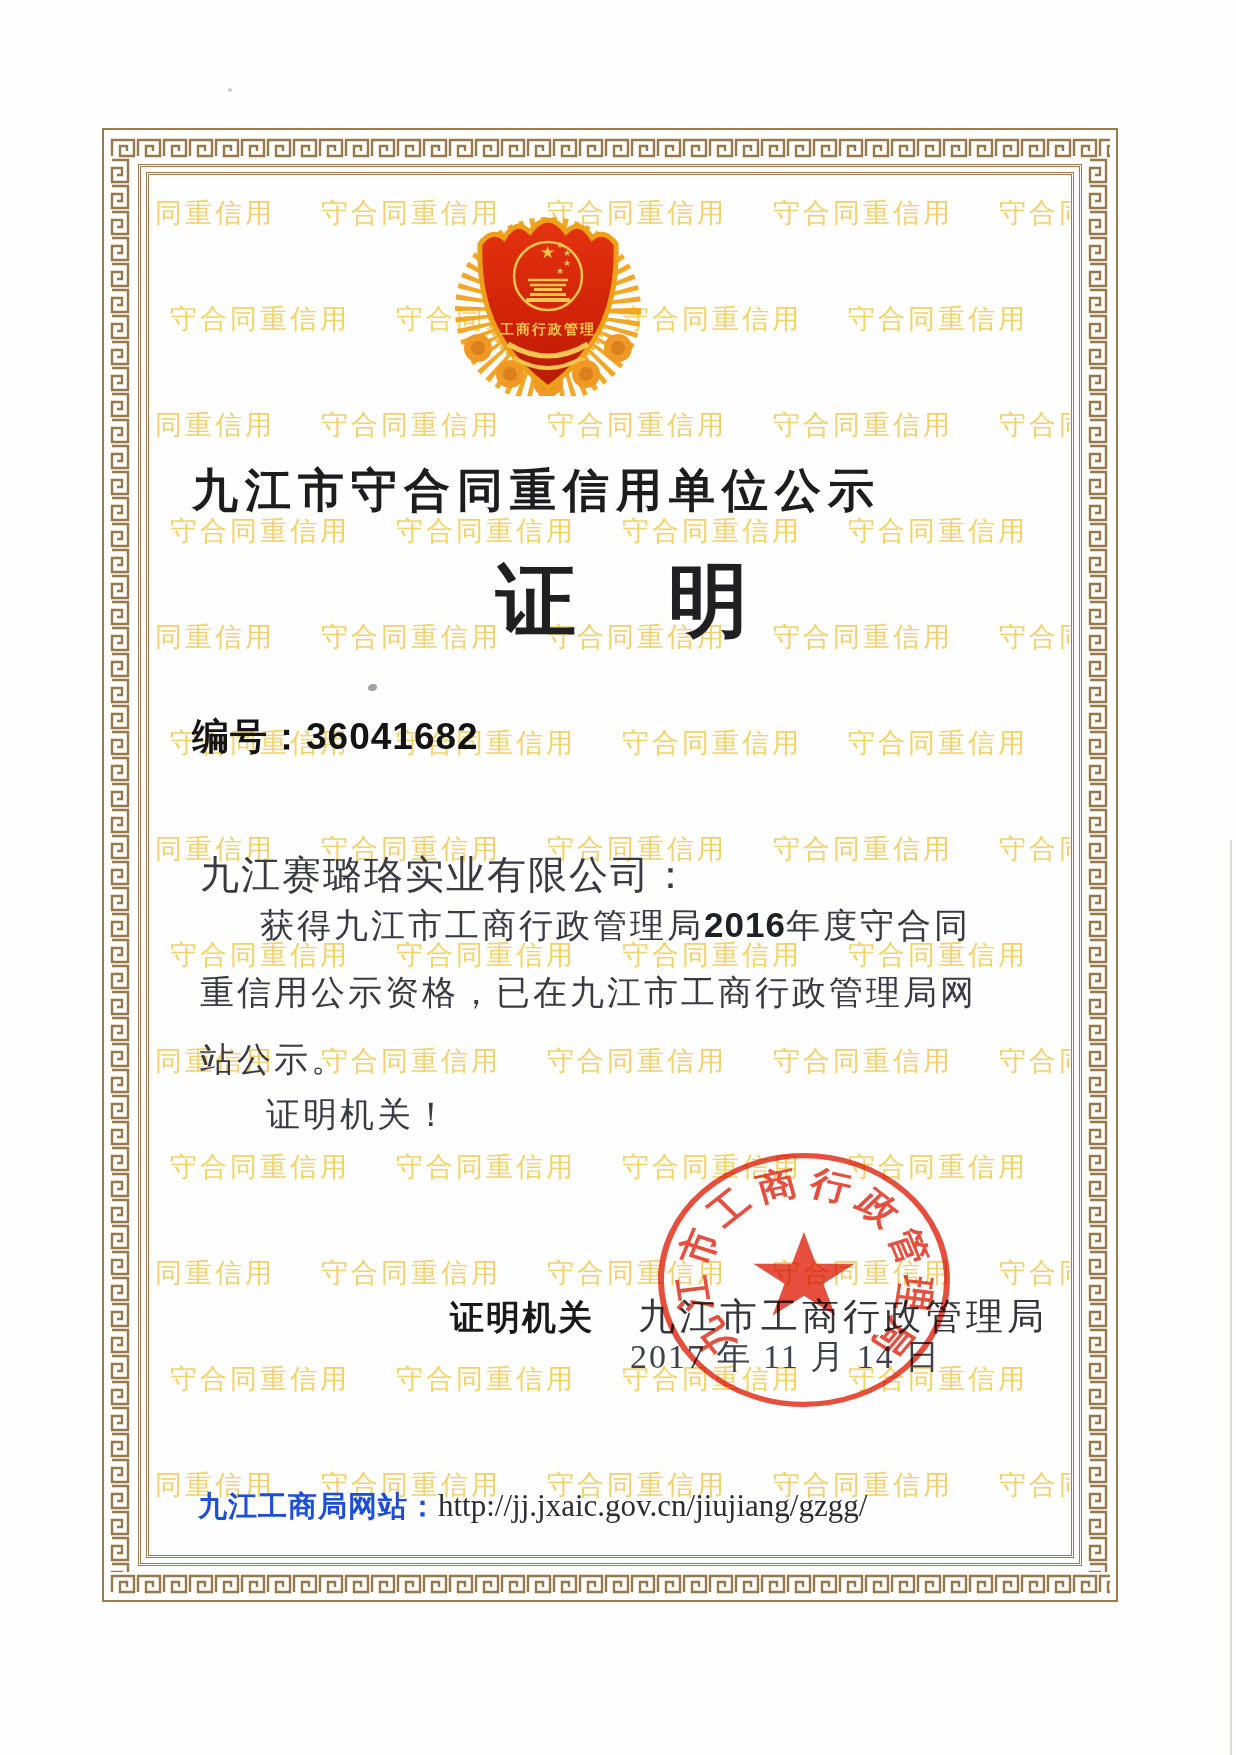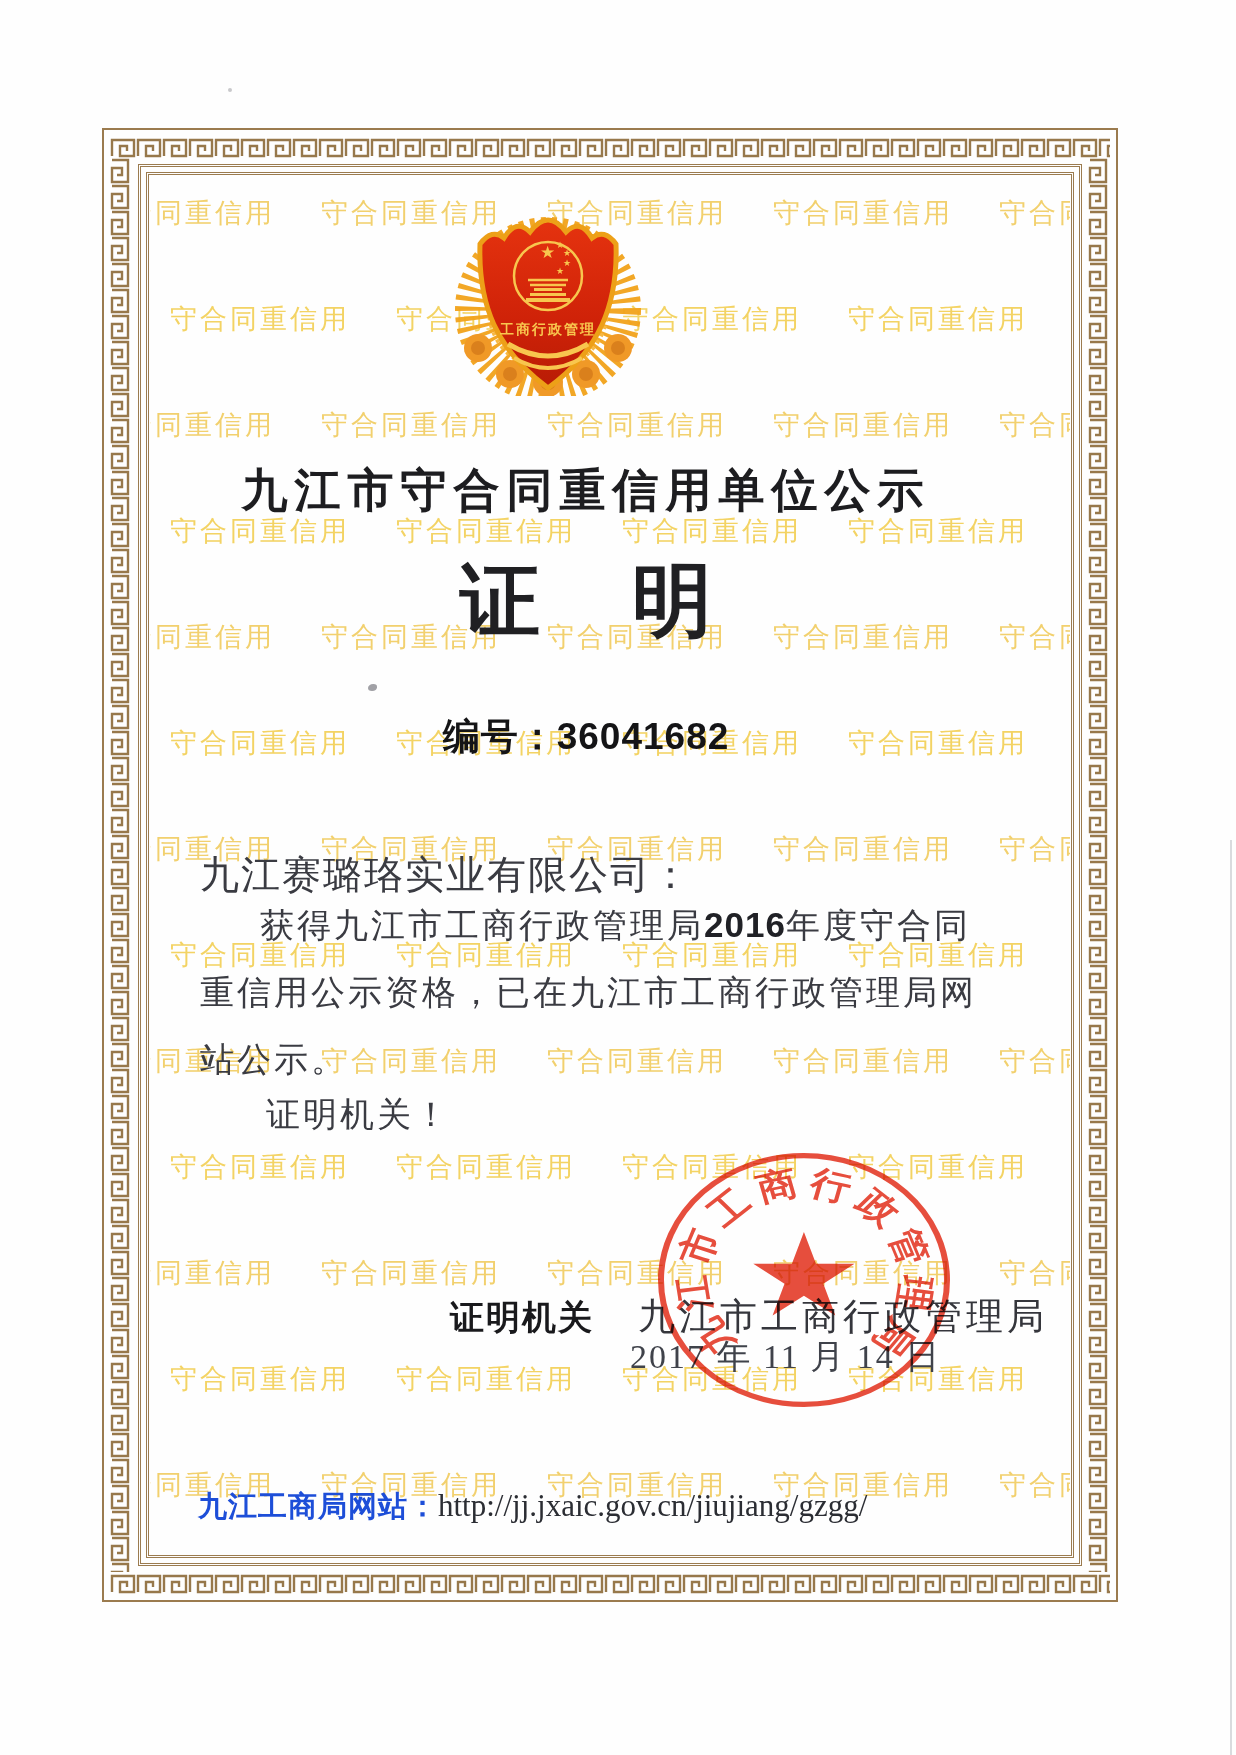--- a/index.html
+++ b/index.html
@@ -31,21 +31,21 @@
     font-family:"Liberation Sans","DejaVu Sans",sans-serif;
     font-size:27px;letter-spacing:3px;margin-right:46px;
     color:#f3d057;opacity:.92;
   }
   .wm-row:nth-child(odd) .wm-item{color:#f1cd62;}
 
   
   .emblem{position:absolute;left:450px;top:192px;width:196px;height:204px;z-index:2;}
 
   
-  .center-col{position:absolute;left:156px;width:860px;text-align:center;z-index:2;}
+  .center-col{position:absolute;left:150px;width:860px;text-align:left;z-index:2;padding-left:42px;}
   .title{
     top:460px;font-family:"Liberation Sans","DejaVu Sans",sans-serif;
     font-weight:bold;font-size:46px;letter-spacing:7px;color:#1d1d20;
   }
   .heading{top:548px;display:flex;justify-content:center;gap:92px;
     font-family:"Liberation Sans","DejaVu Sans",sans-serif;
     font-weight:bold;font-size:80px;color:#202023;}
   .serial{top:712px;font-family:"Liberation Sans","DejaVu Sans",sans-serif;
     font-weight:bold;font-size:37px;letter-spacing:1px;color:#141416;}
 

